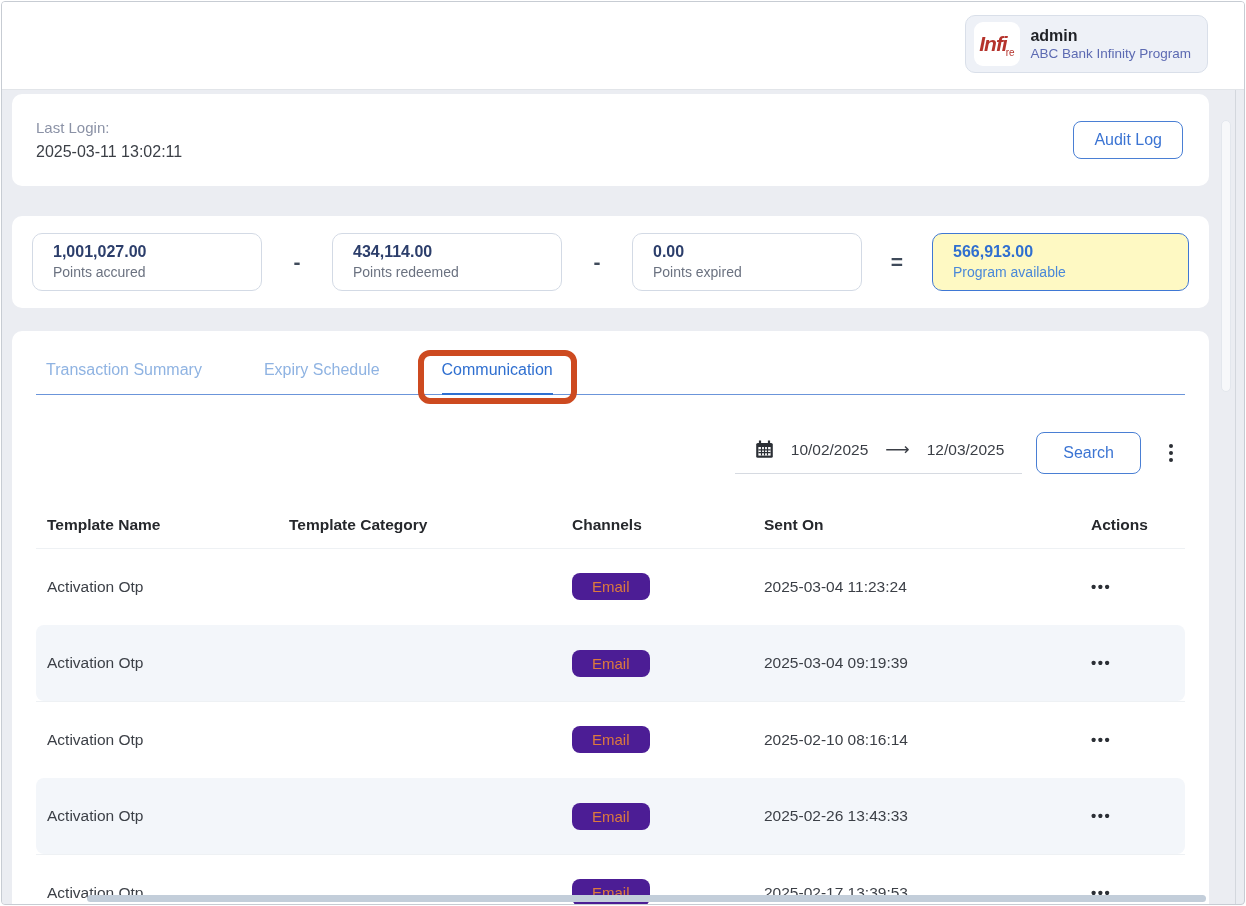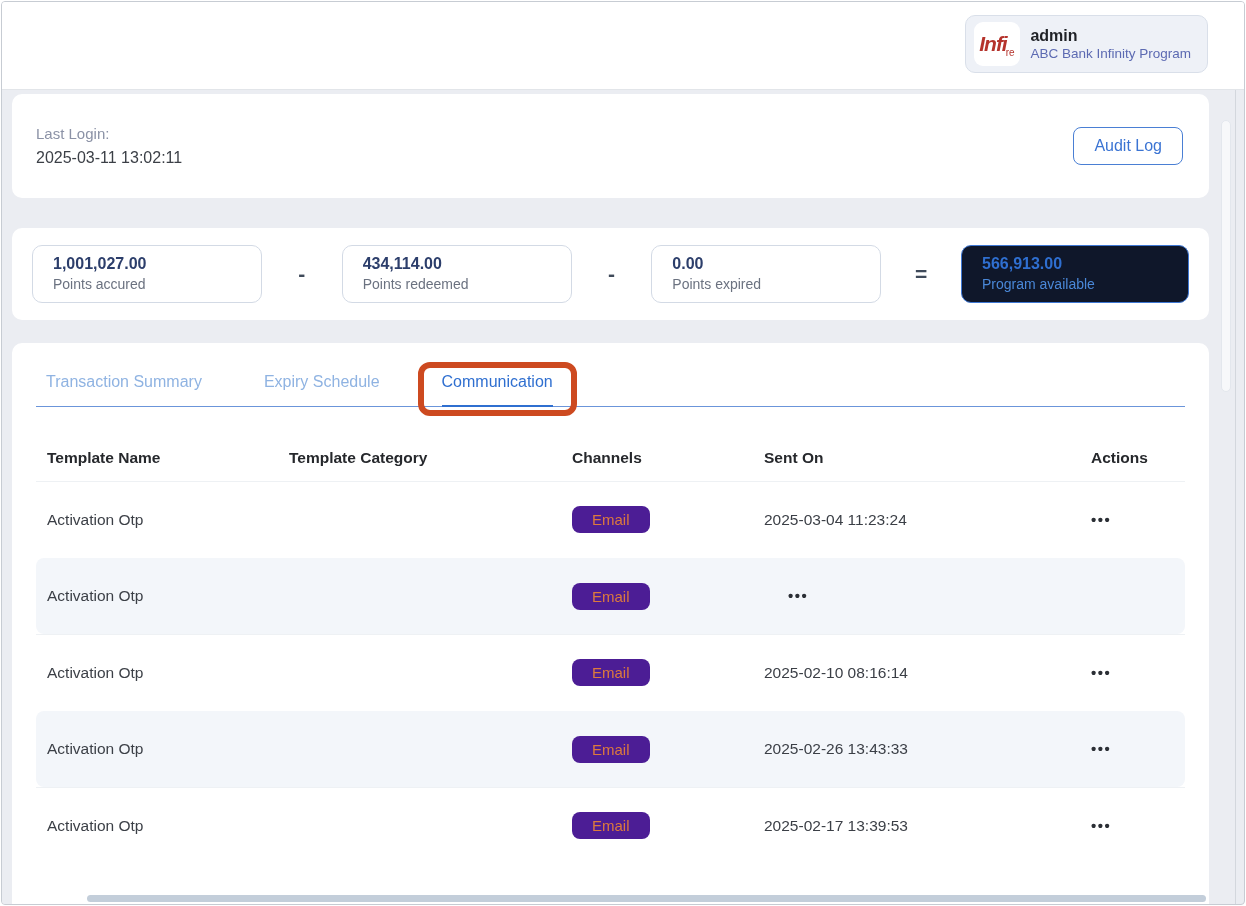--- a/index.html
+++ b/index.html
@@ -36,21 +36,21 @@
   .program{ font-size:13.5px; color:#5c6ab2; margin-top:1px;}
   
   .content{
     position:absolute; top:88px; left:0; right:8px; bottom:0;
     background:#ebedf2; border-right:1px solid #d3d7dd;
     padding:2px 26px 0 10px;
   }
   .card{ background:#ffffff; border-radius:10px; }
   
   .login-card{
-    margin-top:2px; height:104px;
+    margin-top:2px; height:92px;
     display:flex; align-items:center; justify-content:space-between;
     padding:0 26px 0 24px;
   }
   .login-label{ color:#8b92a6; font-size:15px; }
   .login-value{ color:#3b3f46; font-size:16px; margin-top:7px; }
   .btn{
     background:#ffffff; border:1.5px solid #4a7fd4; color:#3b74d3;
     font-size:16px; border-radius:8px; padding:9px 20px;
     font-family:inherit; cursor:pointer;
   }
@@ -58,21 +58,21 @@
   .points-card{
     margin-top:30px; height:92px;
     display:flex; align-items:center; padding:12px 20px;
   }
   .mini{
     width:230px; height:58px; border:1px solid #d3dae5; border-radius:10px;
     padding:9px 0 0 20px; background:#ffffff;
   }
   .mini .val{ font-size:16px; font-weight:bold; color:#2c3e6b; }
   .mini .lbl{ font-size:14px; color:#6b7280; margin-top:3px; }
-  .mini.highlight{ width:228px; border:1.5px solid #3f78d4; background:#0f172a; }
+  .mini.highlight{ width:257px; border:1.5px solid #3f78d4; background:#fef9c3; }
   .mini.highlight .val{ color:#2f6fd0; }
   .mini.highlight .lbl{ color:#4a88d8; }
   .op{ flex:1; text-align:center; font-size:21px; font-weight:bold; color:#3f4a5a; }
   
   .main-card{
     margin-top:23px; height:594px; padding:30px 24px 0;
     border-radius:10px 10px 0 0; position:relative; overflow:hidden;
   }
   .tabs{
     display:flex; gap:62px; padding-left:10px;
@@ -191,20 +191,41 @@
 
       <div class="tabs">
         <div class="tab">Transaction Summary</div>
         <div class="tab">Expiry Schedule</div>
         <div class="tab-wrap">
           <div class="tab active">Communication</div>
           <div class="annotation"></div>
         </div>
       </div>
 
+      <div class="filters">
+        <div class="dategroup">
+          <span class="cal">
+            <svg width="19" height="19" viewBox="0 0 19 19">
+              <path d="M5 0.5v3.5M14 0.5v3.5" stroke="#2b2f35" stroke-width="2.2"></path>
+              <rect x="1.2" y="3" width="16.6" height="14.8" rx="1.6" fill="#2b2f35"></rect>
+              <rect x="3.4" y="7" width="12.2" height="8.6" fill="#ffffff"></rect>
+              <path d="M6.5 7v8.6M9.5 7v8.6M12.5 7v8.6M3.4 9.9h12.2M3.4 12.7h12.2" stroke="#2b2f35" stroke-width="1.2"></path>
+            </svg>
+          </span>
+          <span class="date">10/02/2025</span>
+          <span class="arrow">⟶</span>
+          <span class="date">12/03/2025</span>
+        </div>
+        <button class="btn search-btn">Search</button>
+        <div class="kebab">
+            <i></i>
+            <i></i>
+            <i></i>
+          </div>
+      </div>
 
       <div class="table">
         <div class="thead">
           <div>Template Name</div>
           <div>Template Category</div>
           <div>Channels</div>
           <div>Sent On</div>
           <div class="cell-actions">Actions</div>
         </div>
 
@@ -213,20 +234,21 @@
           <div></div>
           <div><span class="badge">Email</span></div>
           <div>2025-03-04 11:23:24</div>
           <div class="cell-actions"><span class="dots">•••</span></div>
         </div>
 
         <div class="trow striped">
           <div>Activation Otp</div>
           <div></div>
           <div><span class="badge">Email</span></div>
+          <div>2025-03-04 09:19:39</div>
           <div class="cell-actions"><span class="dots">•••</span></div>
         </div>
 
         <div class="trow">
           <div>Activation Otp</div>
           <div></div>
           <div><span class="badge">Email</span></div>
           <div>2025-02-10 08:16:14</div>
           <div class="cell-actions"><span class="dots">•••</span></div>
         </div>

